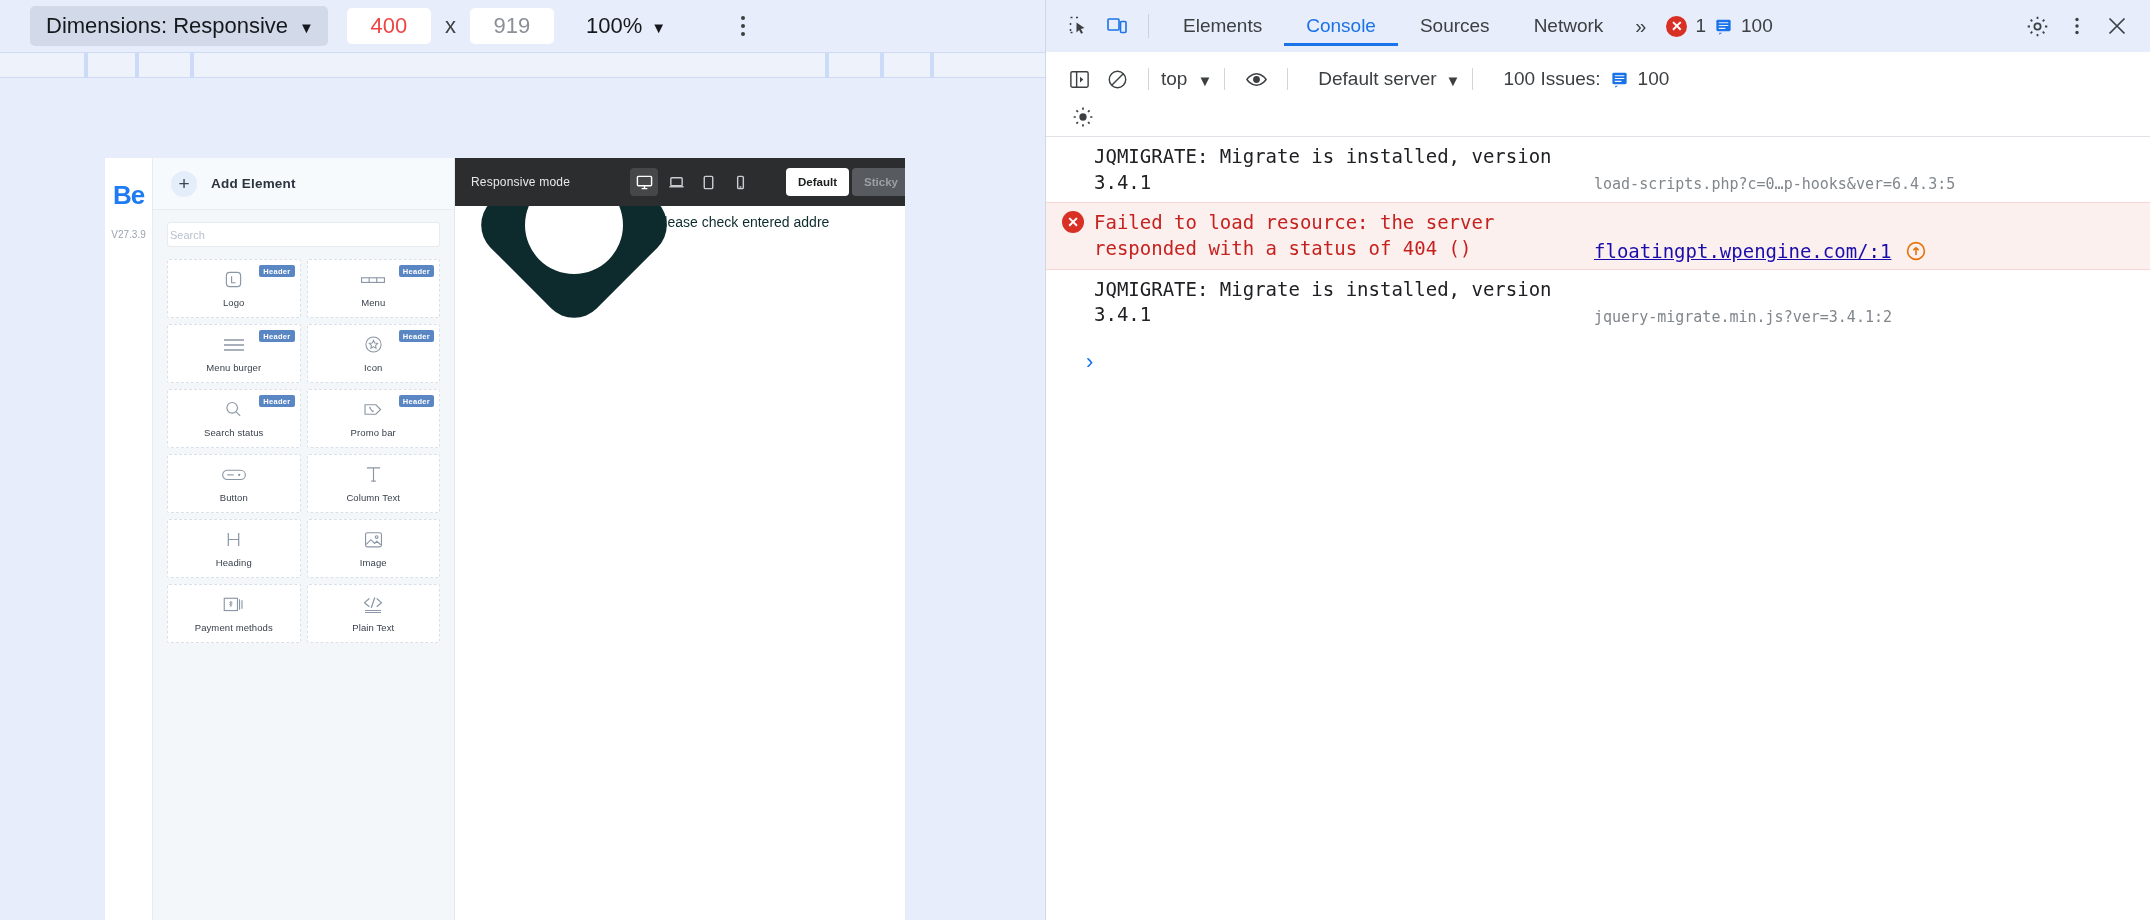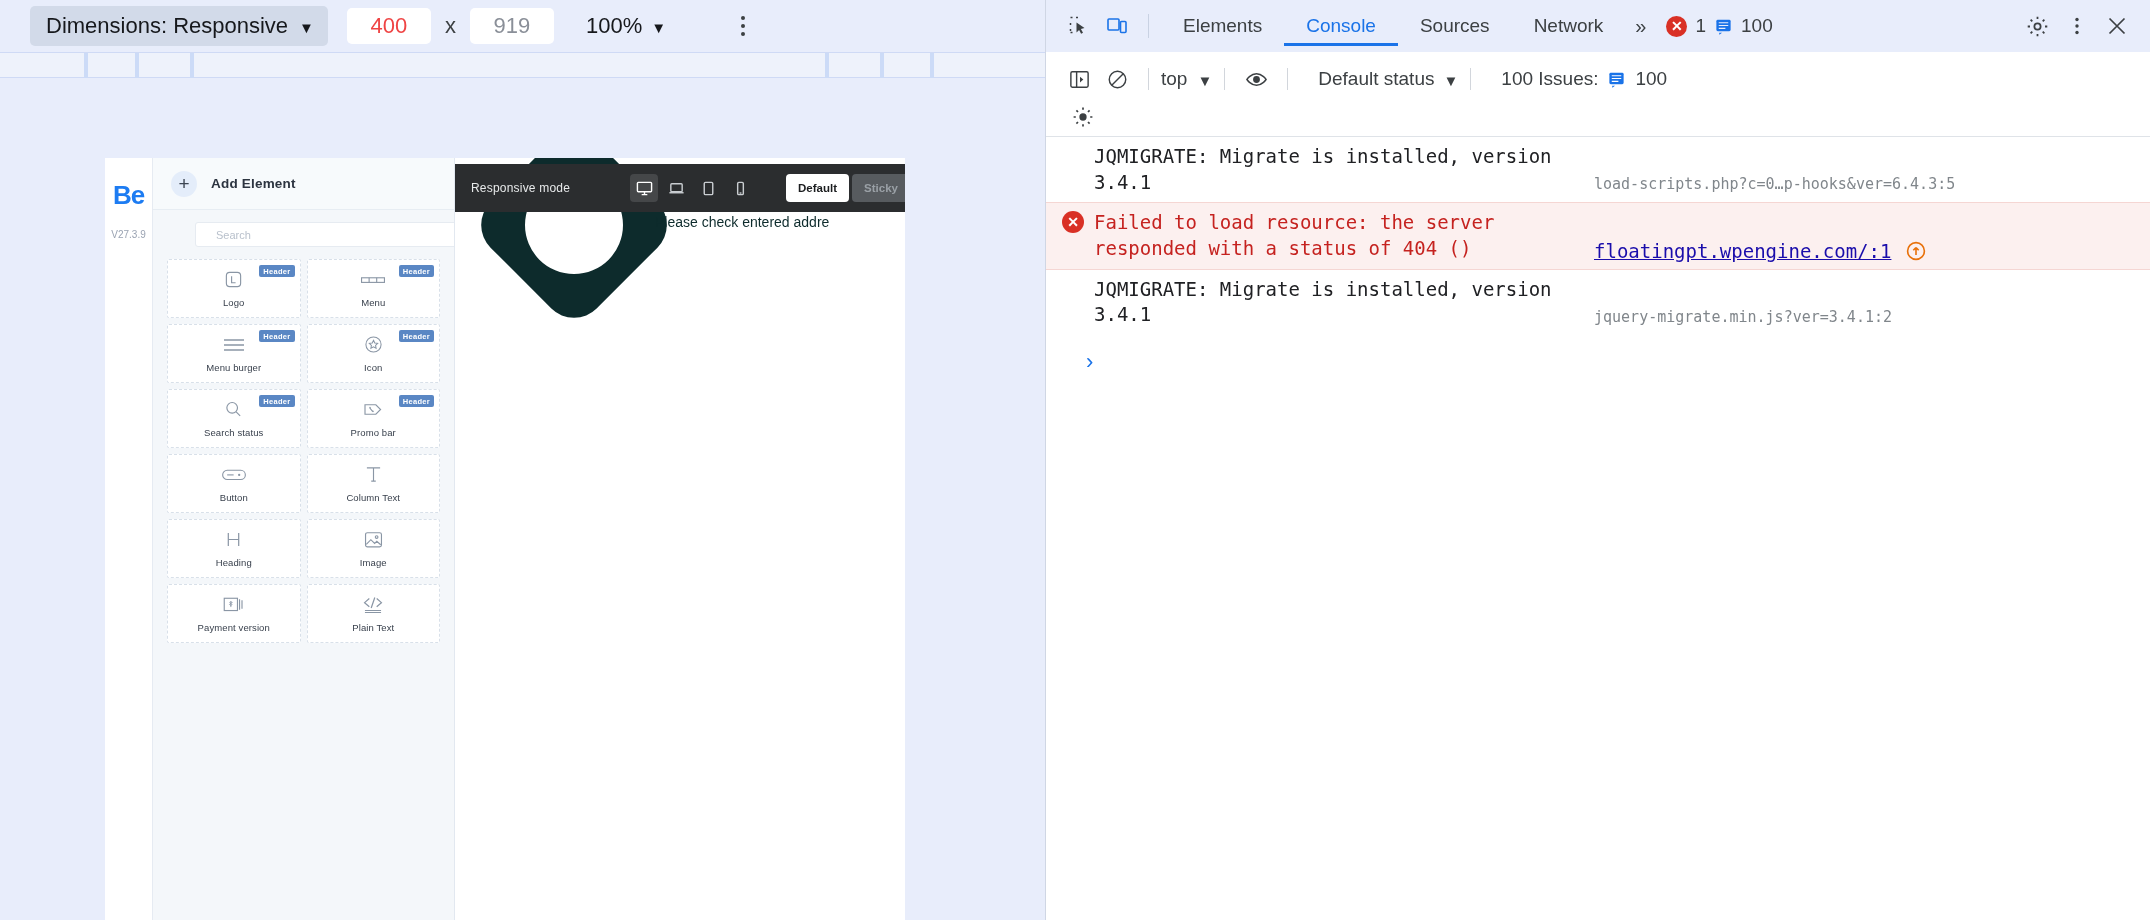--- a/index.html
+++ b/index.html
@@ -92,22 +92,22 @@
     display: flex; align-items: center; justify-content: center;
     color: #3c4552; font-size: 19px; line-height: 1; font-weight: 300;
   }
   #add-element-label { font-size: 13.5px; color: #2c3440; font-weight: 600; letter-spacing: .2px; }
 
   #panel-body { padding: 12px 14px 0 14px; overflow: hidden; }
   #search-wrap { padding: 0 0 12px 0; }
   #search-input {
     width: 100%; height: 25px; background: #ffffff;
     border: 1px solid #e6ebf1; border-radius: 3px;
-    font-size: 11px; color: #3b4350; padding: 0 20px;
-    font-family: inherit; outline: none; margin-left: 28px;
+    font-size: 11px; color: #3b4350; padding: 0 2px;
+    font-family: inherit; outline: none;
   }
   #search-input::placeholder { color: #b9c1cc; }
 
   #element-grid { display: grid; grid-template-columns: 1fr 1fr; gap: 6px; }
   .el-card {
     position: relative; background: #ffffff;
     border: 1px dashed #d8e0e9; border-radius: 2px;
     height: 59px; display: flex; flex-direction: column;
     align-items: center; justify-content: center; gap: 7px;
     cursor: pointer;
@@ -118,21 +118,21 @@
     font-size: 7.5px; font-weight: 700; letter-spacing: .3px;
     padding: 1.5px 4px; border-radius: 2px; line-height: 1.2;
   }
   .el-icon { color: #8a96a5; display: flex; align-items: center; justify-content: center; height: 20px; }
   .el-label { font-size: 9.5px; color: #39414d; letter-spacing: .1px; }
 
   #canvas-col { flex: 1; position: relative; background: #f2f6f8; overflow: hidden; }
 
   
   #resp-bar {
-    position: absolute; left: 0; top: 6px; width: 460px; height: 48px;
+    position: absolute; left: 0; top: 0; width: 460px; height: 48px;
     background: #2b2d2f; display: flex; align-items: center;
     padding-left: 16px; color: #e7e9ea; z-index: 5;
   }
   #resp-label { font-size: 12px; letter-spacing: .2px; }
   #resp-devices { display: flex; align-items: center; gap: 4px; margin-left: 60px; }
   .dev-btn {
     width: 28px; height: 28px; border-radius: 4px;
     display: flex; align-items: center; justify-content: center;
     color: #c9cdd1; cursor: pointer;
   }
@@ -392,21 +392,21 @@
               </div>
 
               <div class="el-card">
                 <div class="el-icon">
                   <svg width="21" height="17" viewBox="0 0 22 18" fill="none" stroke="currentColor" stroke-width="1.2">
                     <rect x="1.2" y="2.4" width="14" height="13"></rect>
                     <path d="M8.2 6.1v5.6M6.9 7.1c0-.7.6-1.1 1.3-1.1s1.3.4 1.3 1.1-2.6.8-2.6 1.6.6 1.1 1.3 1.1 1.3-.4 1.3-1.1" stroke-width=".95"></path>
                     <path d="M17.4 3.4v11.2M20 4.4v9.2"></path>
                   </svg>
                 </div>
-                <div class="el-label">Payment version</div>
+                <div class="el-label">Payment methods</div>
               </div>
 
               <div class="el-card">
                 <div class="el-icon">
                   <svg width="22" height="18" viewBox="0 0 23 19" fill="none" stroke="currentColor" stroke-width="1.3">
                     <path d="M7.6 2.6L2.6 7l5 4.4M15.4 2.6L20.4 7l-5 4.4M13.4 1.6L9.6 12.6"></path>
                     <path d="M3 15.2h17M3 17.4h17" stroke-width="1.1"></path>
                   </svg>
                 </div>
                 <div class="el-label">Plain Text</div>
@@ -544,21 +544,21 @@
       </div>
       <div class="sb-sep"></div>
       <div class="sb-icon">
         <svg width="23" height="23" viewBox="0 0 24 24" fill="none" stroke="currentColor" stroke-width="1.5">
           <path d="M2 12s3.8-6 10-6 10 6 10 6-3.8 6-10 6S2 12 2 12z"></path>
           <circle cx="12" cy="12" r="2.8" fill="currentColor"></circle>
         </svg>
       </div>
       <div class="sb-sep"></div>
       <div id="levels-select">
-        <span>Default status</span>
+        <span>Default server</span>
         <span class="caret">▼</span>
       </div>
       <div class="sb-sep"></div>
       <div id="issues-group">
         <span id="issues-label">100 Issues:</span>
         <span class="msg-ico">
           <svg width="19" height="19" viewBox="0 0 20 20" fill="currentColor">
             <rect x="2.5" y="3" width="15" height="12" rx="1.5"></rect>
             <path d="M5.5 16.5v2.2l3-2.2z"></path>
             <path d="M5 6h10M5 9h10M5 12h7" stroke="#ffffff" stroke-width="1.2"></path>

